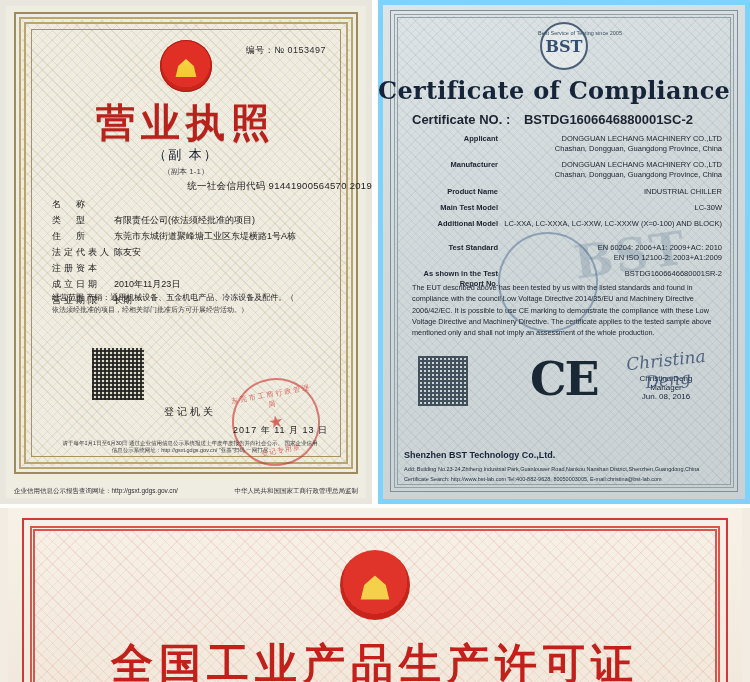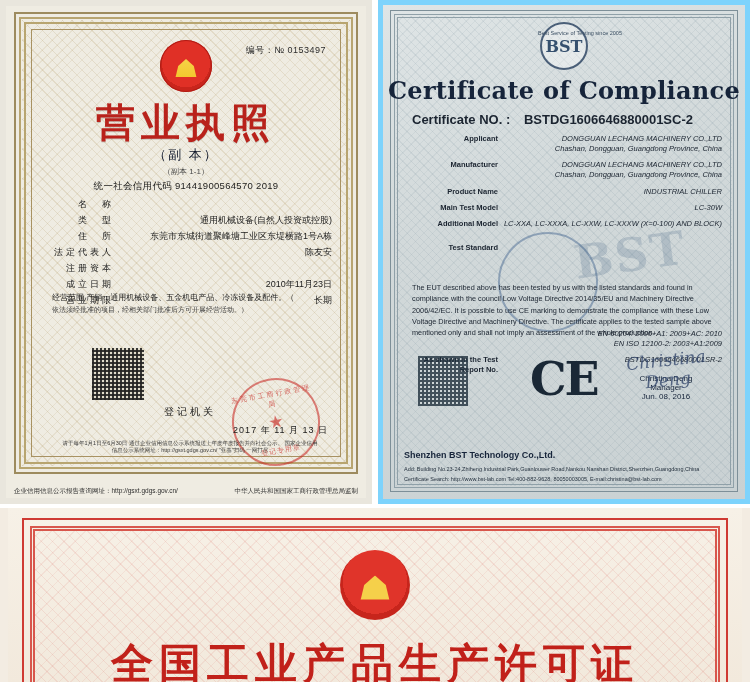--- a/index.html
+++ b/index.html
@@ -63,26 +63,26 @@
   }
   #license .subtitle{
     position:absolute;left:0;right:0;top:146px;text-align:center;
     font-size:13px;color:#0f172a;letter-spacing:2px;
   }
   #license .subnote{
     position:absolute;left:0;right:0;top:166px;text-align:center;
     font-size:8px;color:#4a4a4a;
   }
   #license .uscc{
-    position:absolute;left:0;right:0;top:180px;text-align:center;
+    position:absolute;left:0;right:0;top:180px;text-align:right;
     font-size:9.5px;color:#1d1d1d;letter-spacing:.3px;
   }
   #license .rows{
     position:absolute;left:52px;top:198px;right:40px;
-    font-size:9px;color:#1b1b1b;line-height:1.55;text-align:right;
+    font-size:9px;color:#1b1b1b;line-height:1.55;
   }
   #license .row{display:flex;margin-bottom:2px;}
   #license .k{width:62px;flex:0 0 62px;letter-spacing:3px;color:#1b1b1b;}
   #license .v{flex:1;}
   #license .scope{
     position:absolute;left:52px;top:292px;right:40px;
     font-size:8px;line-height:1.45;color:#1b1b1b;
   }
   #license .scope .sm{font-size:7px;color:#3a3a3a;display:block;margin-top:1px;}
   #license .qr{
@@ -150,32 +150,32 @@
     border:2px solid #4a5f78;
     display:flex;align-items:center;justify-content:center;
     font-family:"DejaVu Serif",serif;font-weight:700;font-size:16px;color:#35506e;
     background:rgba(255,255,255,.35);
   }
   #ce .logotxt{
     position:absolute;left:50%;top:30px;transform:translateX(-50%);
     margin-left:34px;font-size:5.5px;color:#3b4f63;width:120px;line-height:1.3;
   }
   #ce .title{
-    position:absolute;left:0;right:0;top:76px;text-align:center;
+    position:absolute;left:0;right:0;top:76px;
     font-family:"DejaVu Serif",serif;font-weight:700;font-size:24px;color:#16243a;
     letter-spacing:.3px;
   }
   #ce .certno{
     position:absolute;left:34px;top:112px;font-size:13px;color:#1b2430;font-weight:700;
   }
   #ce .certno .val{margin-left:10px;}
   #ce .tbl{position:absolute;left:34px;right:28px;top:134px;font-size:7.5px;color:#1b2430;text-align:right;}
   #ce .trow{display:flex;margin-bottom:6px;line-height:1.35;}
   #ce .tk{width:86px;flex:0 0 86px;font-weight:700;}
-  #ce .tv{flex:1;font-style:italic;}
+  #ce .tv{flex:1;}
   #ce .tv .sub{display:block;font-weight:400;}
   #ce .para{
     position:absolute;left:34px;right:28px;top:282px;
     font-size:7.3px;line-height:1.55;color:#1b2430;
   }
   #ce .watermark{
     position:absolute;left:196px;top:228px;
     font-family:"DejaVu Serif",serif;font-size:46px;font-weight:700;
     color:rgba(70,100,130,.22);letter-spacing:2px;transform:rotate(-8deg);
   }
@@ -267,21 +267,21 @@
     <div class="subtitle">（副 本）</div>
     <div class="subnote">（副本 1-1）</div>
     <div class="uscc">统一社会信用代码 91441900564570 2019</div>
 
     <div class="rows">
       <div class="row">
         <div class="k">名　称</div>
       </div>
       <div class="row">
         <div class="k">类　型</div>
-        <div class="v">通用机械设备(自然人投资或控股)</div>
+        <div class="v">有限责任公司(依法须经批准的项目)</div>
       </div>
       <div class="row">
         <div class="k">住　所</div>
         <div class="v">东莞市东城街道聚峰塘工业区东堤横路1号A栋</div>
       </div>
       <div class="row">
         <div class="k">法定代表人</div>
         <div class="v">陈友安</div>
       </div>
       <div class="row">
@@ -362,21 +362,21 @@
         <div class="tv">INDUSTRIAL CHILLER</div>
       </div>
       <div class="trow">
         <div class="tk">Main Test Model</div>
         <div class="tv">LC-30W</div>
       </div>
       <div class="trow">
         <div class="tk">Additional Model</div>
         <div class="tv">LC-XXA, LC-XXXA, LC-XXW, LC-XXXW (X=0-100)   AND BLOCK)</div>
       </div>
-      <div class="trow" style="margin-top:14px;flex-direction:column;">
+      <div class="trow" style="margin-top:14px;">
         <div class="tk">Test Standard</div>
         <div class="tv">
           <span>EN 60204: 2006+A1: 2009+AC: 2010</span>
           <span class="sub">EN ISO 12100-2: 2003+A1:2009</span>
         </div>
       </div>
       <div class="trow">
         <div class="tk">As shown in the Test Report No.</div>
         <div class="tv">BSTDG1606646680001SR-2</div>
       </div>

